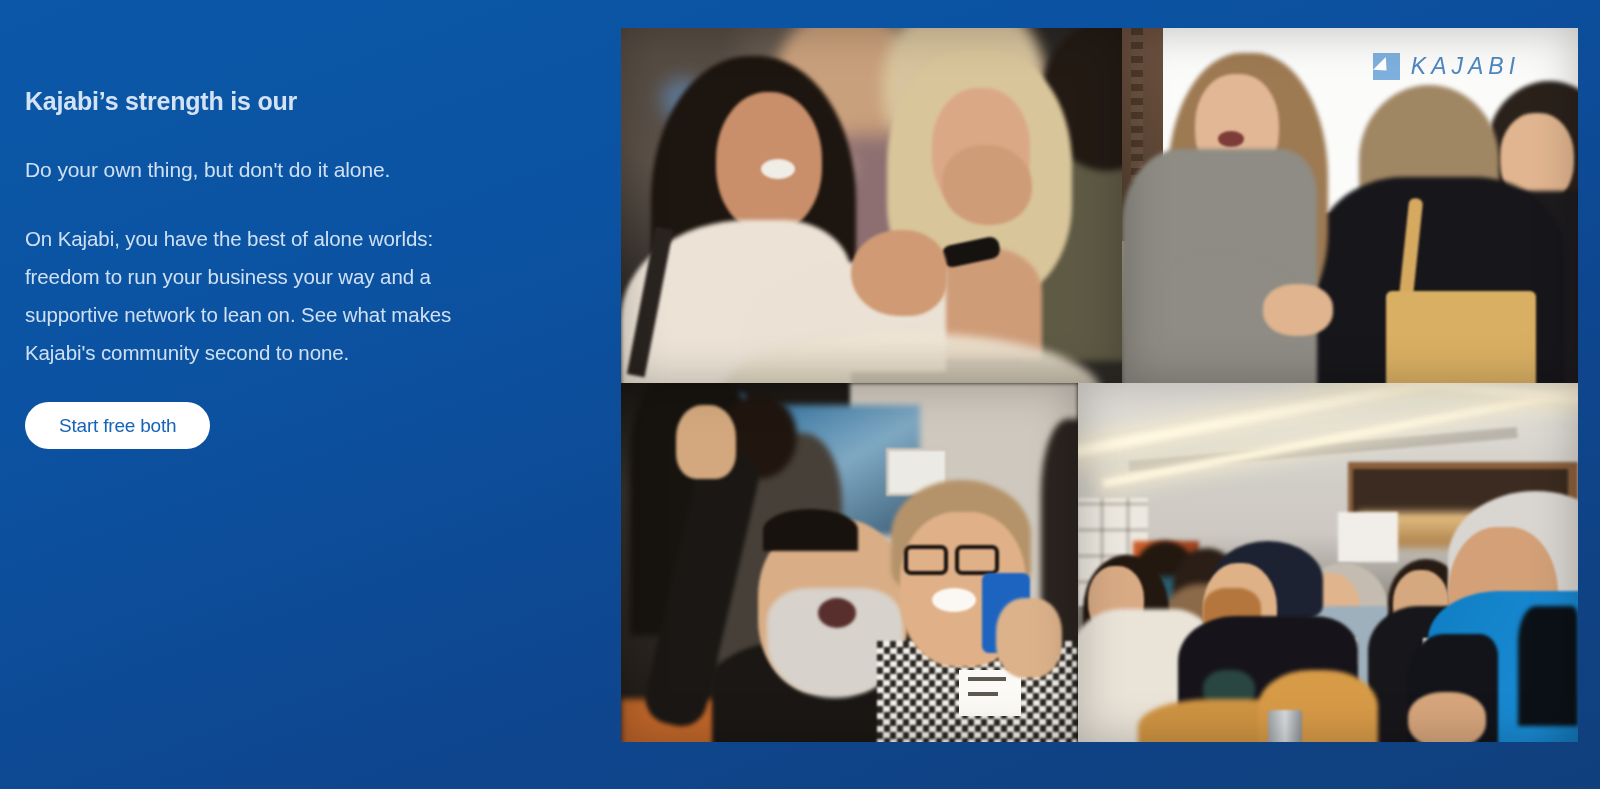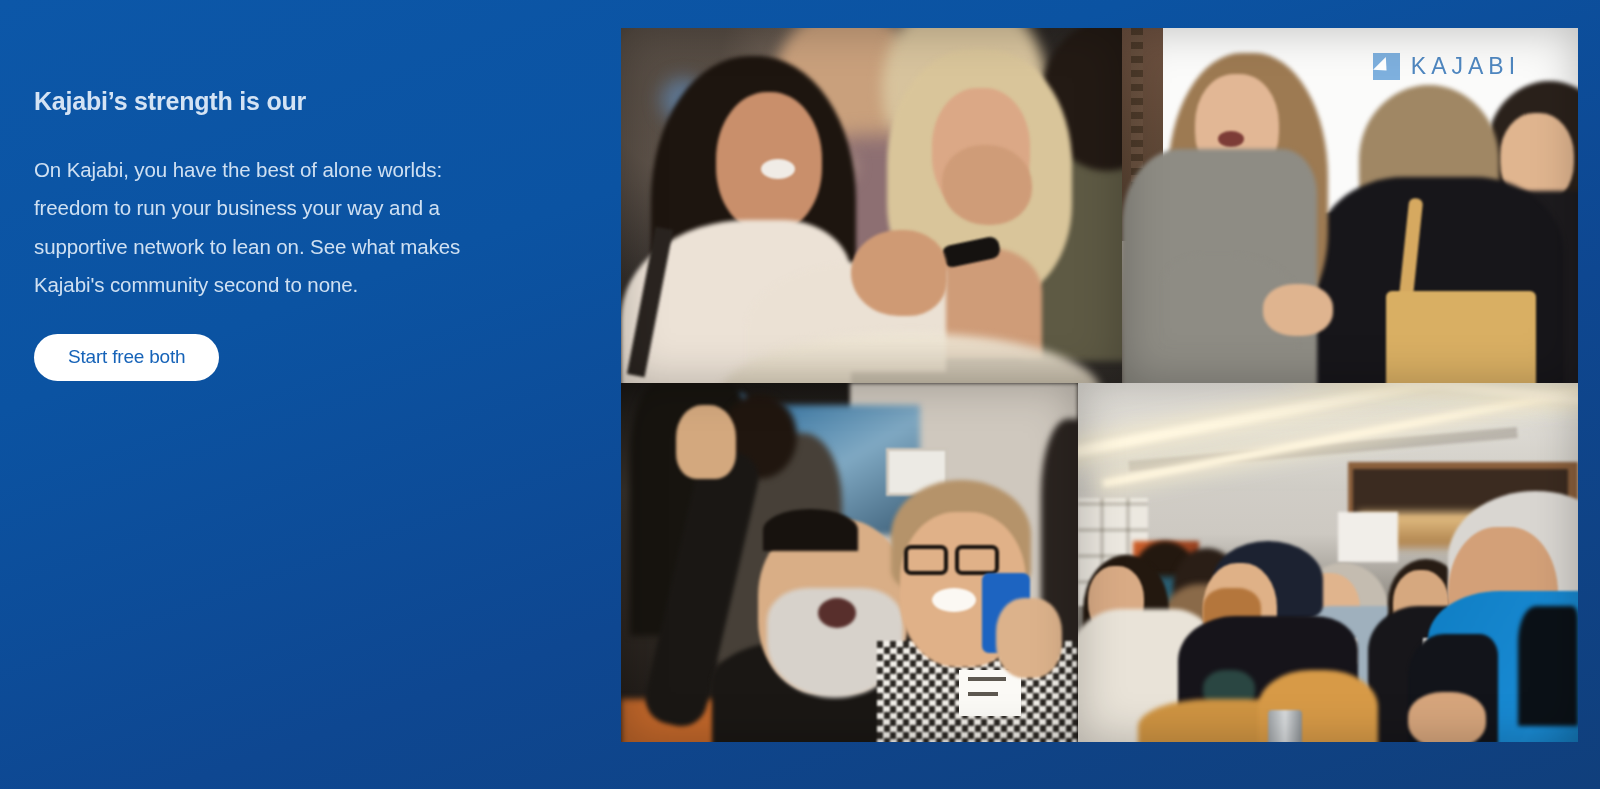--- a/index.html
+++ b/index.html
@@ -16,21 +16,21 @@
     position: relative;
     width: 1600px;
     height: 789px;
     background: linear-gradient(160deg, #0c57a8 0%, #0b53a2 30%, #0e4791 62%, #103f7c 100%);
     overflow: hidden;
   }
 
   
   .copy {
     position: absolute;
-    left: 34px;
+    left: 25px;
     top: 86px;
     width: 530px;
   }
 
   .eyebrow {
     font-size: 25px;
     font-weight: 700;
     letter-spacing: -0.2px;
     color: #d4e3f4;
     line-height: 1.25;
@@ -134,20 +134,21 @@
   .tl-bhand { left: 64%; top: 33%; width: 90px; height: 80px; background: #cf9c78; border-radius: 45% 50% 45% 50%; filter: blur(1.5px); }
   .tl-watch { left: 64%; top: 60%; width: 58px; height: 22px; background: #151210; border-radius: 9px; transform: rotate(-12deg); filter: blur(1px); }
   .tl-barm  { left: 58%; top: 62%; width: 130px; height: 110px; background: #cf9c78; border-radius: 40% 40% 0 0; filter: blur(2px); }
   .tl-olive { left: 80%; top: 12%; width: 150px; height: 290px; background: #5e5a44; border-radius: 40% 12% 0 0; filter: blur(3px); }
   .tl-ohair { left: 84%; top: -2%; width: 130px; height: 150px; background: #231a14; border-radius: 50%; filter: blur(3px); }
   .tl-table { left: 20%; top: 86%; width: 380px; height: 120px; background: linear-gradient(180deg, rgba(240,232,215,.9), rgba(190,175,150,.85)); border-radius: 50% 50% 0 0; filter: blur(4px); }
 
   
   .p-tr .scene {
     background: linear-gradient(180deg, #f4f3f0 0%, #eceae6 48%, #b9ada0 58%, #5e5148 100%);
+    font-style: italic;
   }
   .tr-screen { left: 8%; top: 0;  width: 92%; height: 54%; background: #fbfbfa; }
   .tr-wall   { left: 0;  top: 0;  width: 9%;  height: 60%; background: linear-gradient(180deg,#6d5140,#54402f); }
   .tr-wallstrip { left: 2%; top: 0; width: 2.5%; height: 56%; background: repeating-linear-gradient(180deg,#4a3828 0 7px,#6a5240 7px 14px); opacity:.9; }
   .tr-screenframe { left: 8%; top: 52%; width: 60%; height: 8px; background: #2a3b51; filter: blur(1px); }
   .tr-logo { position: absolute; left: 55%; top: 7%; display: flex; align-items: center; gap: 11px; }
   .tr-logomark { width: 27px; height: 27px; background: #7eb0de; position: relative; }
   .tr-logomark::after {
     content: ""; position: absolute; left: 5px; top: 5px;
     width: 0; height: 0; border-left: 10px solid #ffffff;
@@ -268,20 +269,21 @@
 </style>
 </head>
 <body>
 
 <div class="hero">
 
   <div class="copy">
     <div class="eyebrow">Kajabi’s strength is our</div>
 
 
+    <p class="lede">Do your own thing, but don't do it alone.</p>
 
     <p class="body-copy">On Kajabi, you have the best of alone worlds: freedom to run your business your way and a supportive network to lean on. See what makes Kajabi's community second to none.</p>
 
     <button class="cta">Start free both</button>
   </div>
 
   <div class="collage">
 
     <div class="photo p-tl">
       <div class="scene">

